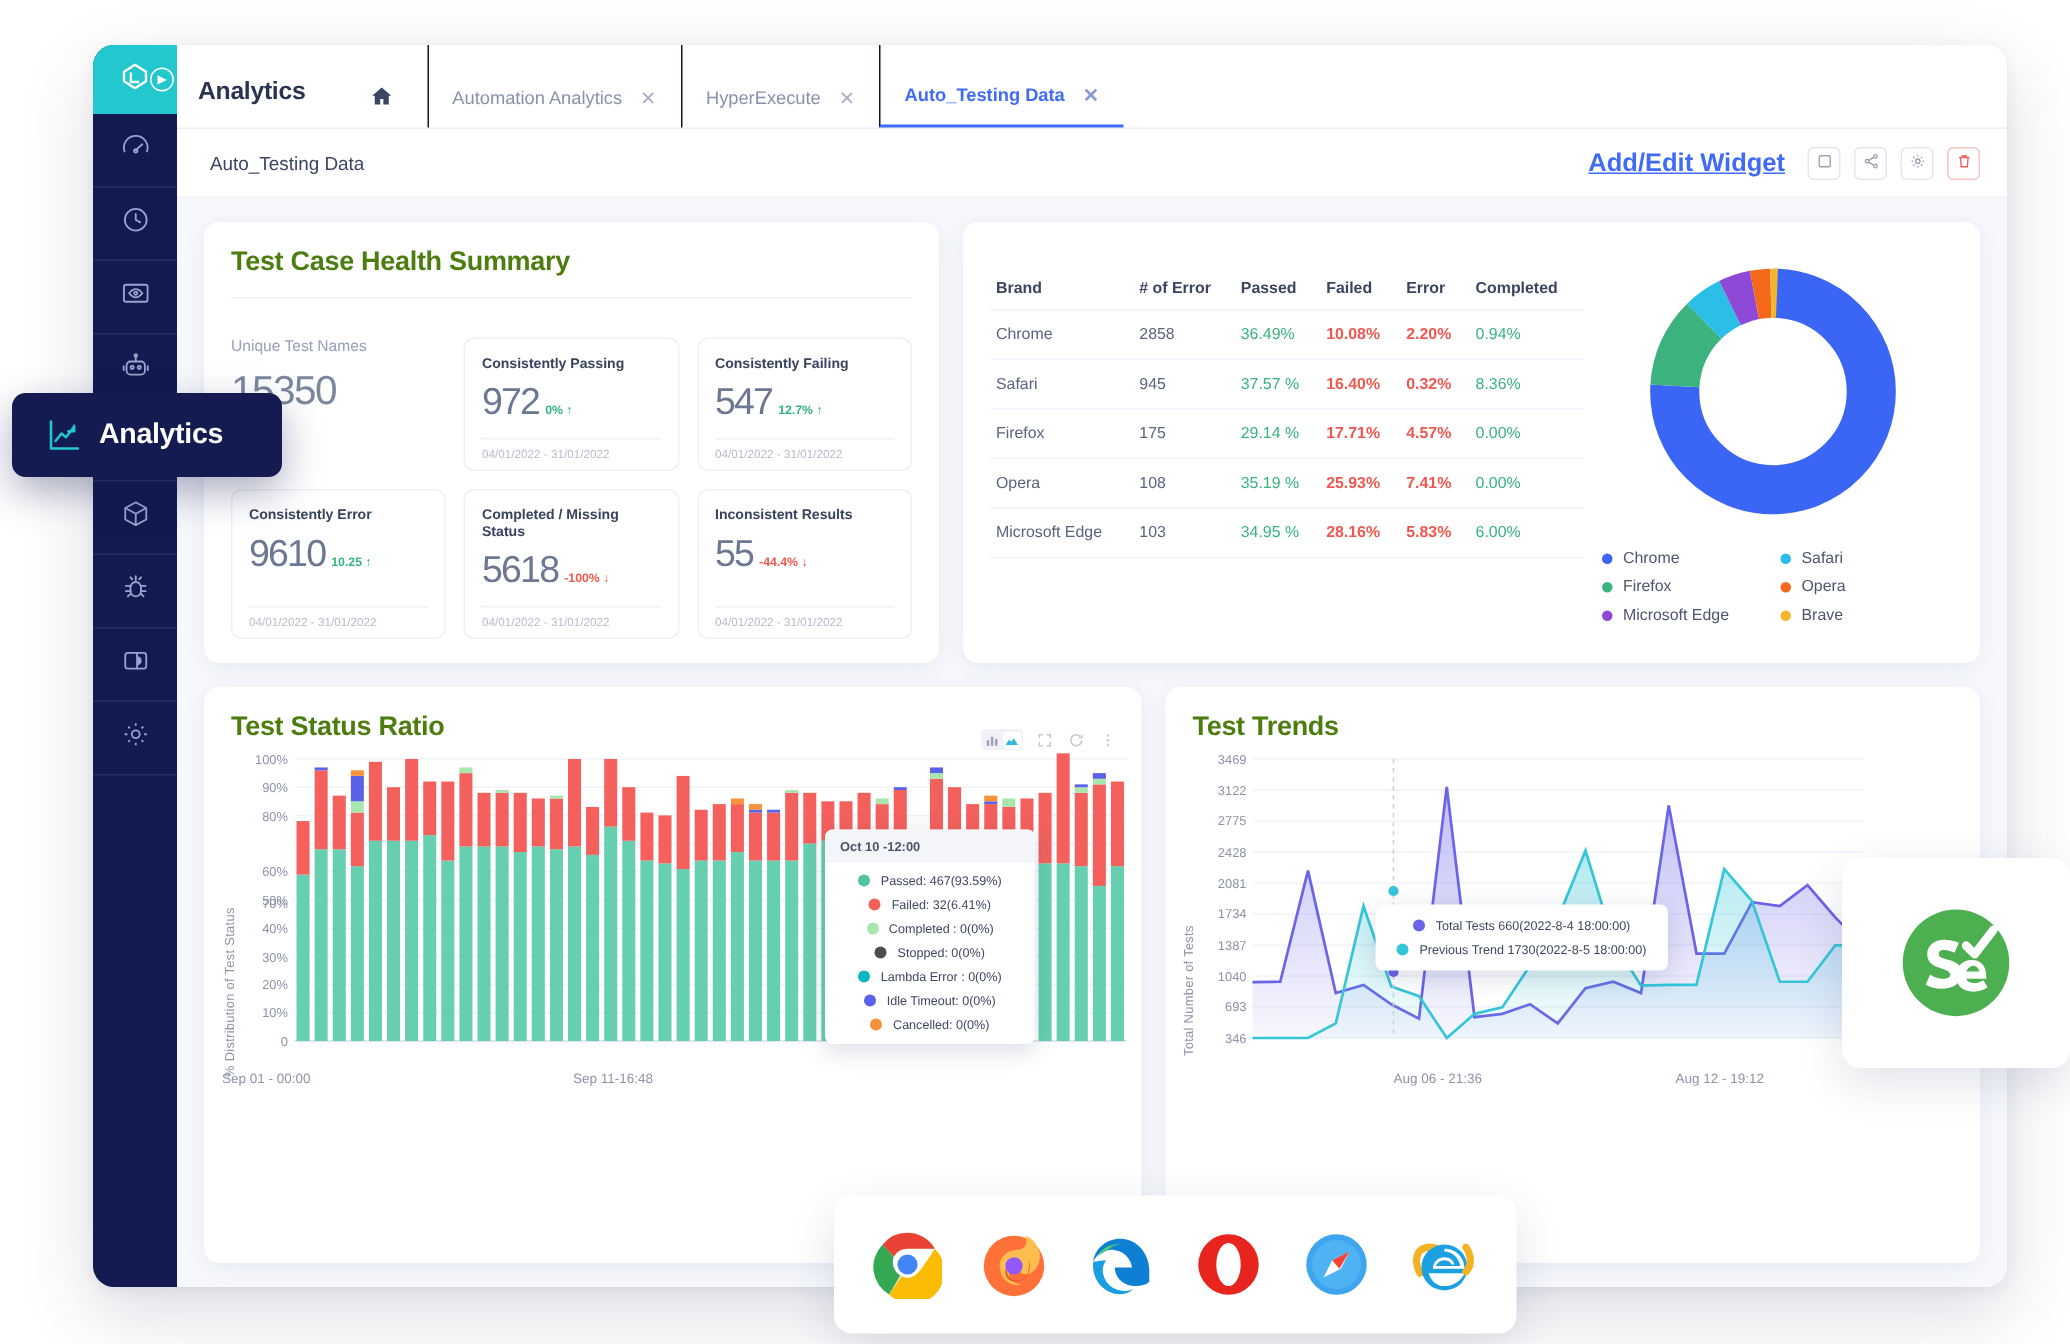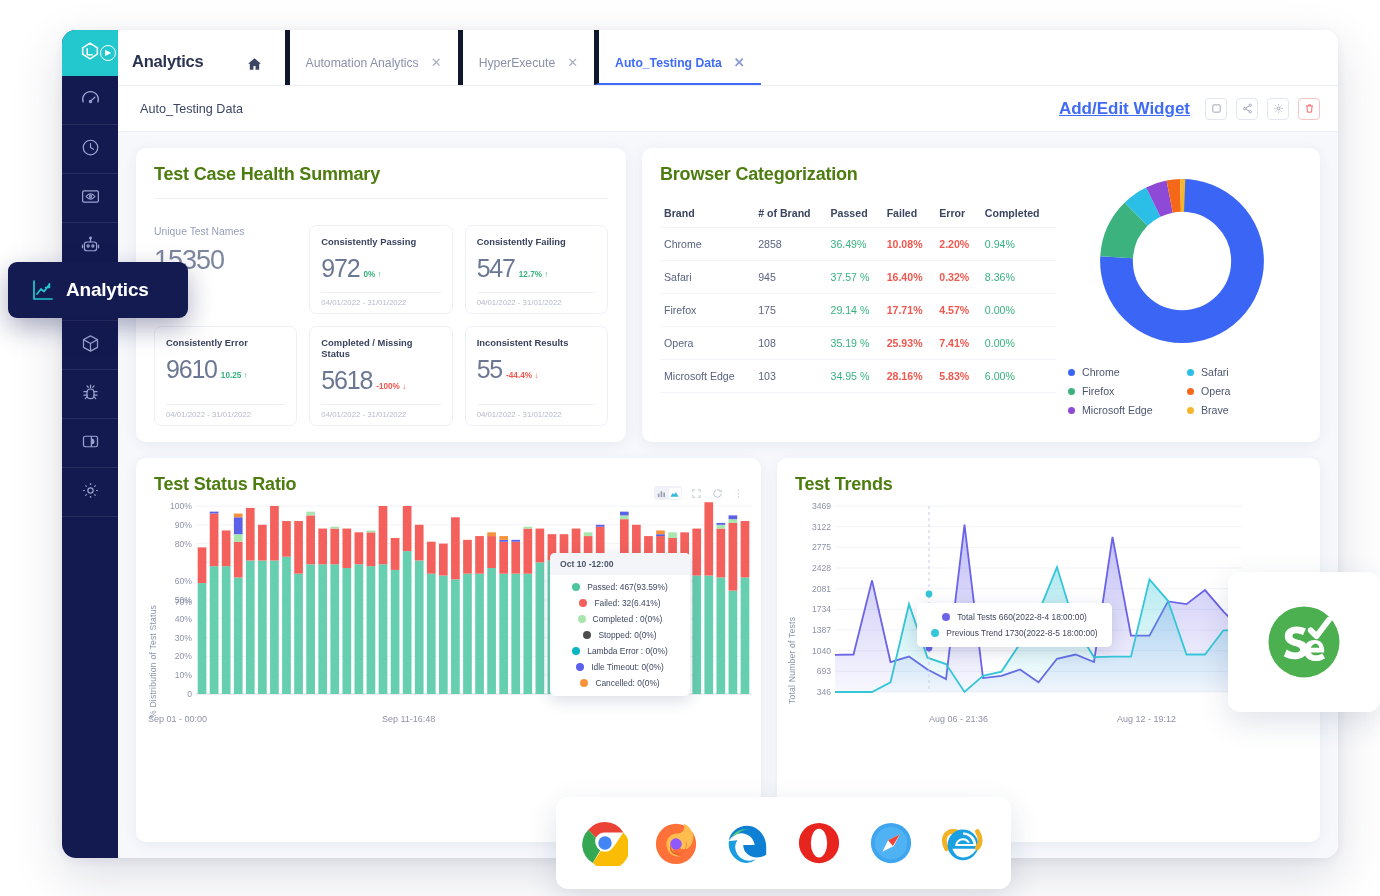--- a/index.html
+++ b/index.html
@@ -54,24 +54,24 @@
   .topbar {
     height: 56px; flex: 0 0 56px; display: flex; align-items: flex-end;
     padding: 0 18px 0 8px; border-bottom: 1px solid #eceff6; background:#fff;
   }
   .app-title { font-size: 16.5px; font-weight: 700; color: #2b3352; letter-spacing: -.2px;
                padding: 0 0 14px 6px; }
   .home-icon { margin-left: 42px; padding-bottom: 12px; color:#3b4564; }
   .home-icon svg { width:17px; height:17px; display:block; }
   .tabs { display: flex; align-items: flex-end; margin-left: 22px; height: 100%; }
   .tab {
-    display: flex; align-items: flex-start; gap: 12px;
+    display: flex; align-items: flex-end; gap: 12px;
     padding: 0 16px 13px 16px; height: 100%;
     font-size: 12.2px; color: #8a91ab;
-    border-left: 5px solid #0f172a;
+    border-left: 1px solid #0f172a;
     align-self: stretch; padding-top: 26px;
   }
   .tab .x { font-size: 13px; color:#aab0c4; line-height: 1; }
   .tab.active { color: #3f6bf6; font-weight: 600; border-bottom: 2.5px solid #3f6bf6; }
   .tab.active .x { color: #8c9bd4; }
 
   .subbar {
     height: 46px; flex: 0 0 46px; display: flex; align-items: center;
     padding: 0 18px 0 22px; background: #fff; border-bottom: 1px solid #eef1f7;
   }
@@ -410,26 +410,25 @@
                   <span class="kpi-delta down"><span>-44.4%</span> ↓</span>
                 </div>
                 <div class="kpi-foot">04/01/2022 - 31/01/2022</div>
               </div>
 
             </div>
           </div>
 
           <div class="card browser">
             <div class="bc-left">
-              <div class="card-title">Browser Categorization</div>
               <table class="bc-table">
                 <thead>
                   <tr>
                     <th>Brand</th>
-                    <th># of Brand</th>
+                    <th># of Error</th>
                     <th>Passed</th>
                     <th>Failed</th>
                     <th>Error</th>
                     <th>Completed</th>
                   </tr>
                 </thead>
                 <tbody>
                   <tr>
                     <td>Chrome</td>
                     <td>2858</td>

